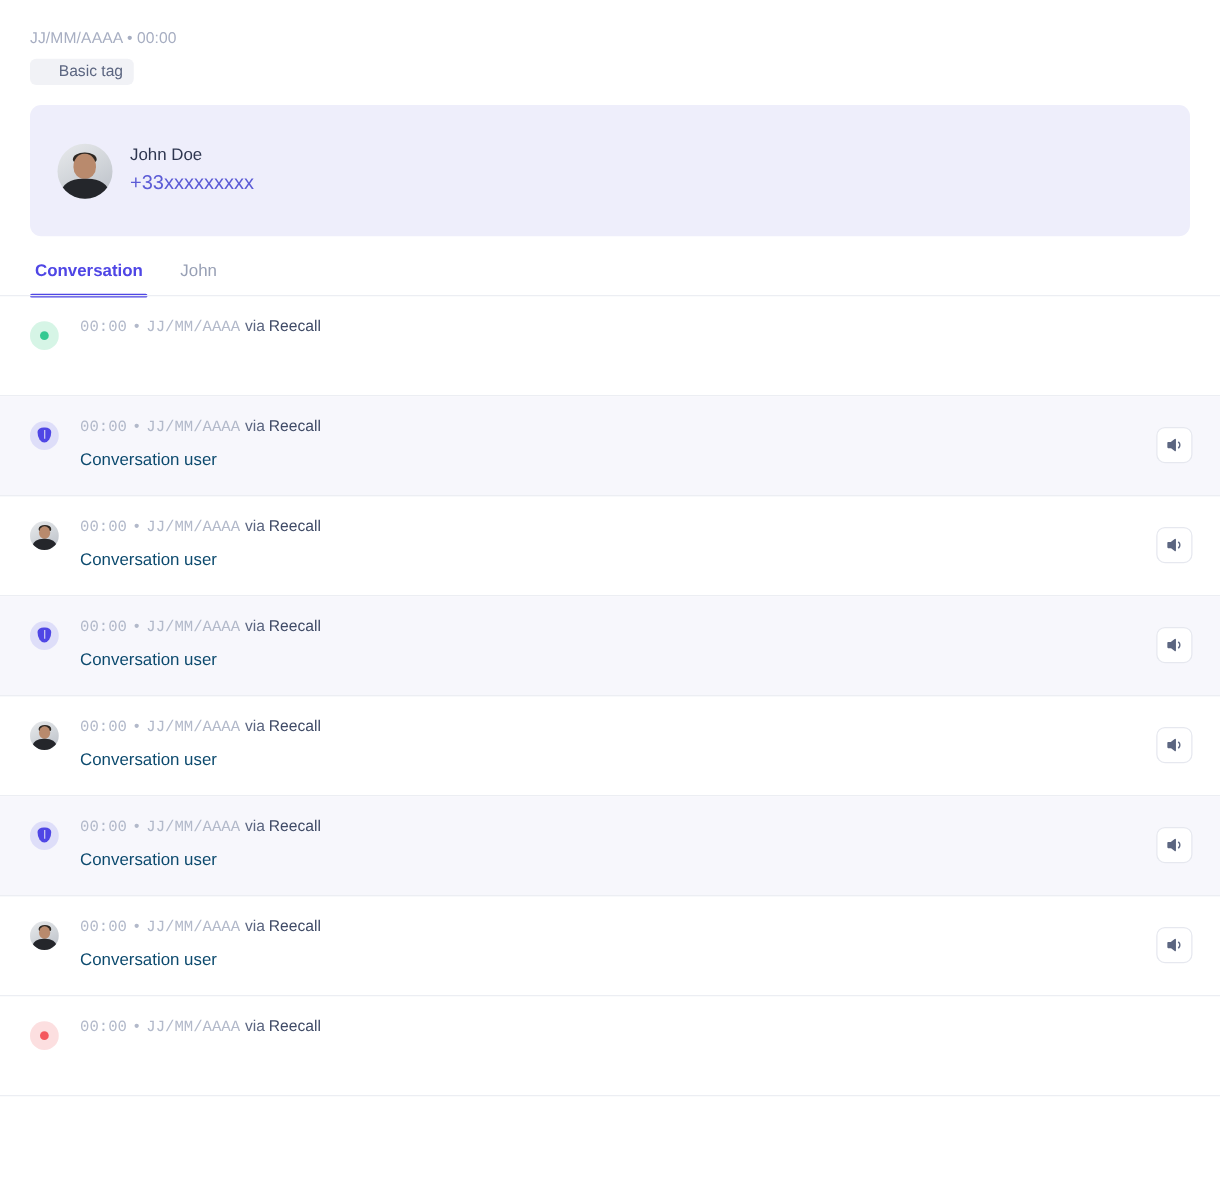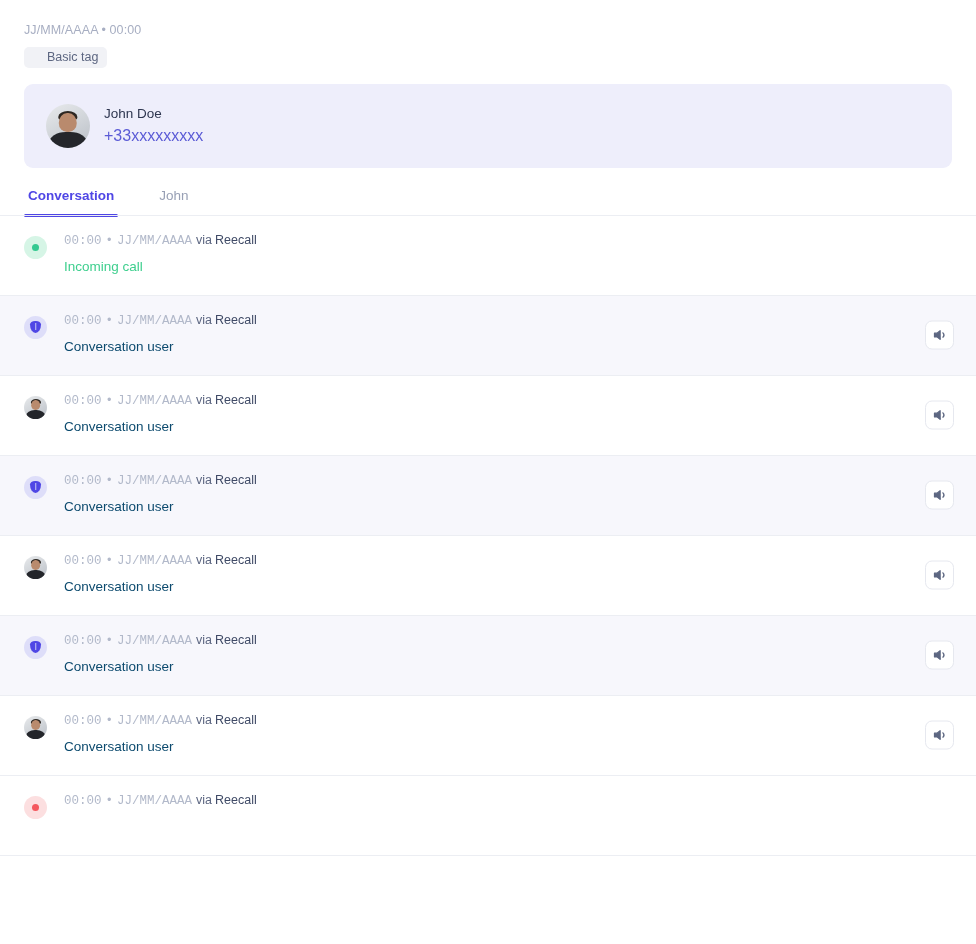--- a/index.html
+++ b/index.html
@@ -39,21 +39,21 @@
     padding: 4px 9px 5px 23px;
     border-radius: 5px;
     line-height: 1;
   }
 
   
   .contact-card {
     margin: 0 24px;
     background: #eeeefb;
     border-radius: 9px;
-    height: 84px;
+    height: 105px;
     display: flex;
     align-items: center;
     padding: 0 22px;
   }
   .avatar {
     width: 44px; height: 44px;
     border-radius: 50%;
     overflow: hidden;
     flex: 0 0 auto;
     position: relative;
@@ -96,21 +96,21 @@
   .contact-phone {
     font-size: 16px;
     color: #5b5bd6;
     line-height: 1.3;
   }
 
   
   .tabs {
     margin: 21px 24px 0 24px;
     display: flex;
-    gap: 37px;
+    gap: 22px;
     align-items: flex-end;
     position: relative;
   }
   .tab {
     font-size: 13.5px;
     padding: 0 4px 13px 4px;
     color: #98a0b5;
     cursor: pointer;
     position: relative;
     line-height: 1;
@@ -236,21 +236,20 @@
     <div class="tabs-rule"></div>
   </div>
 
   <div class="log" id="log">
       <div class="row">
         <div class="row-badge badge-green">
           <span class="dot"></span>
         </div>
         <div class="row-content">
           <div class="row-meta"><span class="meta-time">00:00</span><span class="meta-time" style="margin:0 4px;">•</span><span class="meta-time">JJ/MM/AAAA</span><span class="meta-via">via</span><span class="meta-source">Reecall</span></div>
-          <div class="row-text green">Incoming call</div>
         </div>
       </div>
       <div class="row alt">
         <div class="row-badge badge-bot">
           <span class="bot-shield"></span>
         </div>
         <div class="row-content">
           <div class="row-meta"><span class="meta-time">00:00</span><span class="meta-time" style="margin:0 4px;">•</span><span class="meta-time">JJ/MM/AAAA</span><span class="meta-via">via</span><span class="meta-source">Reecall</span></div>
           <div class="row-text">Conversation user</div>
         </div>

